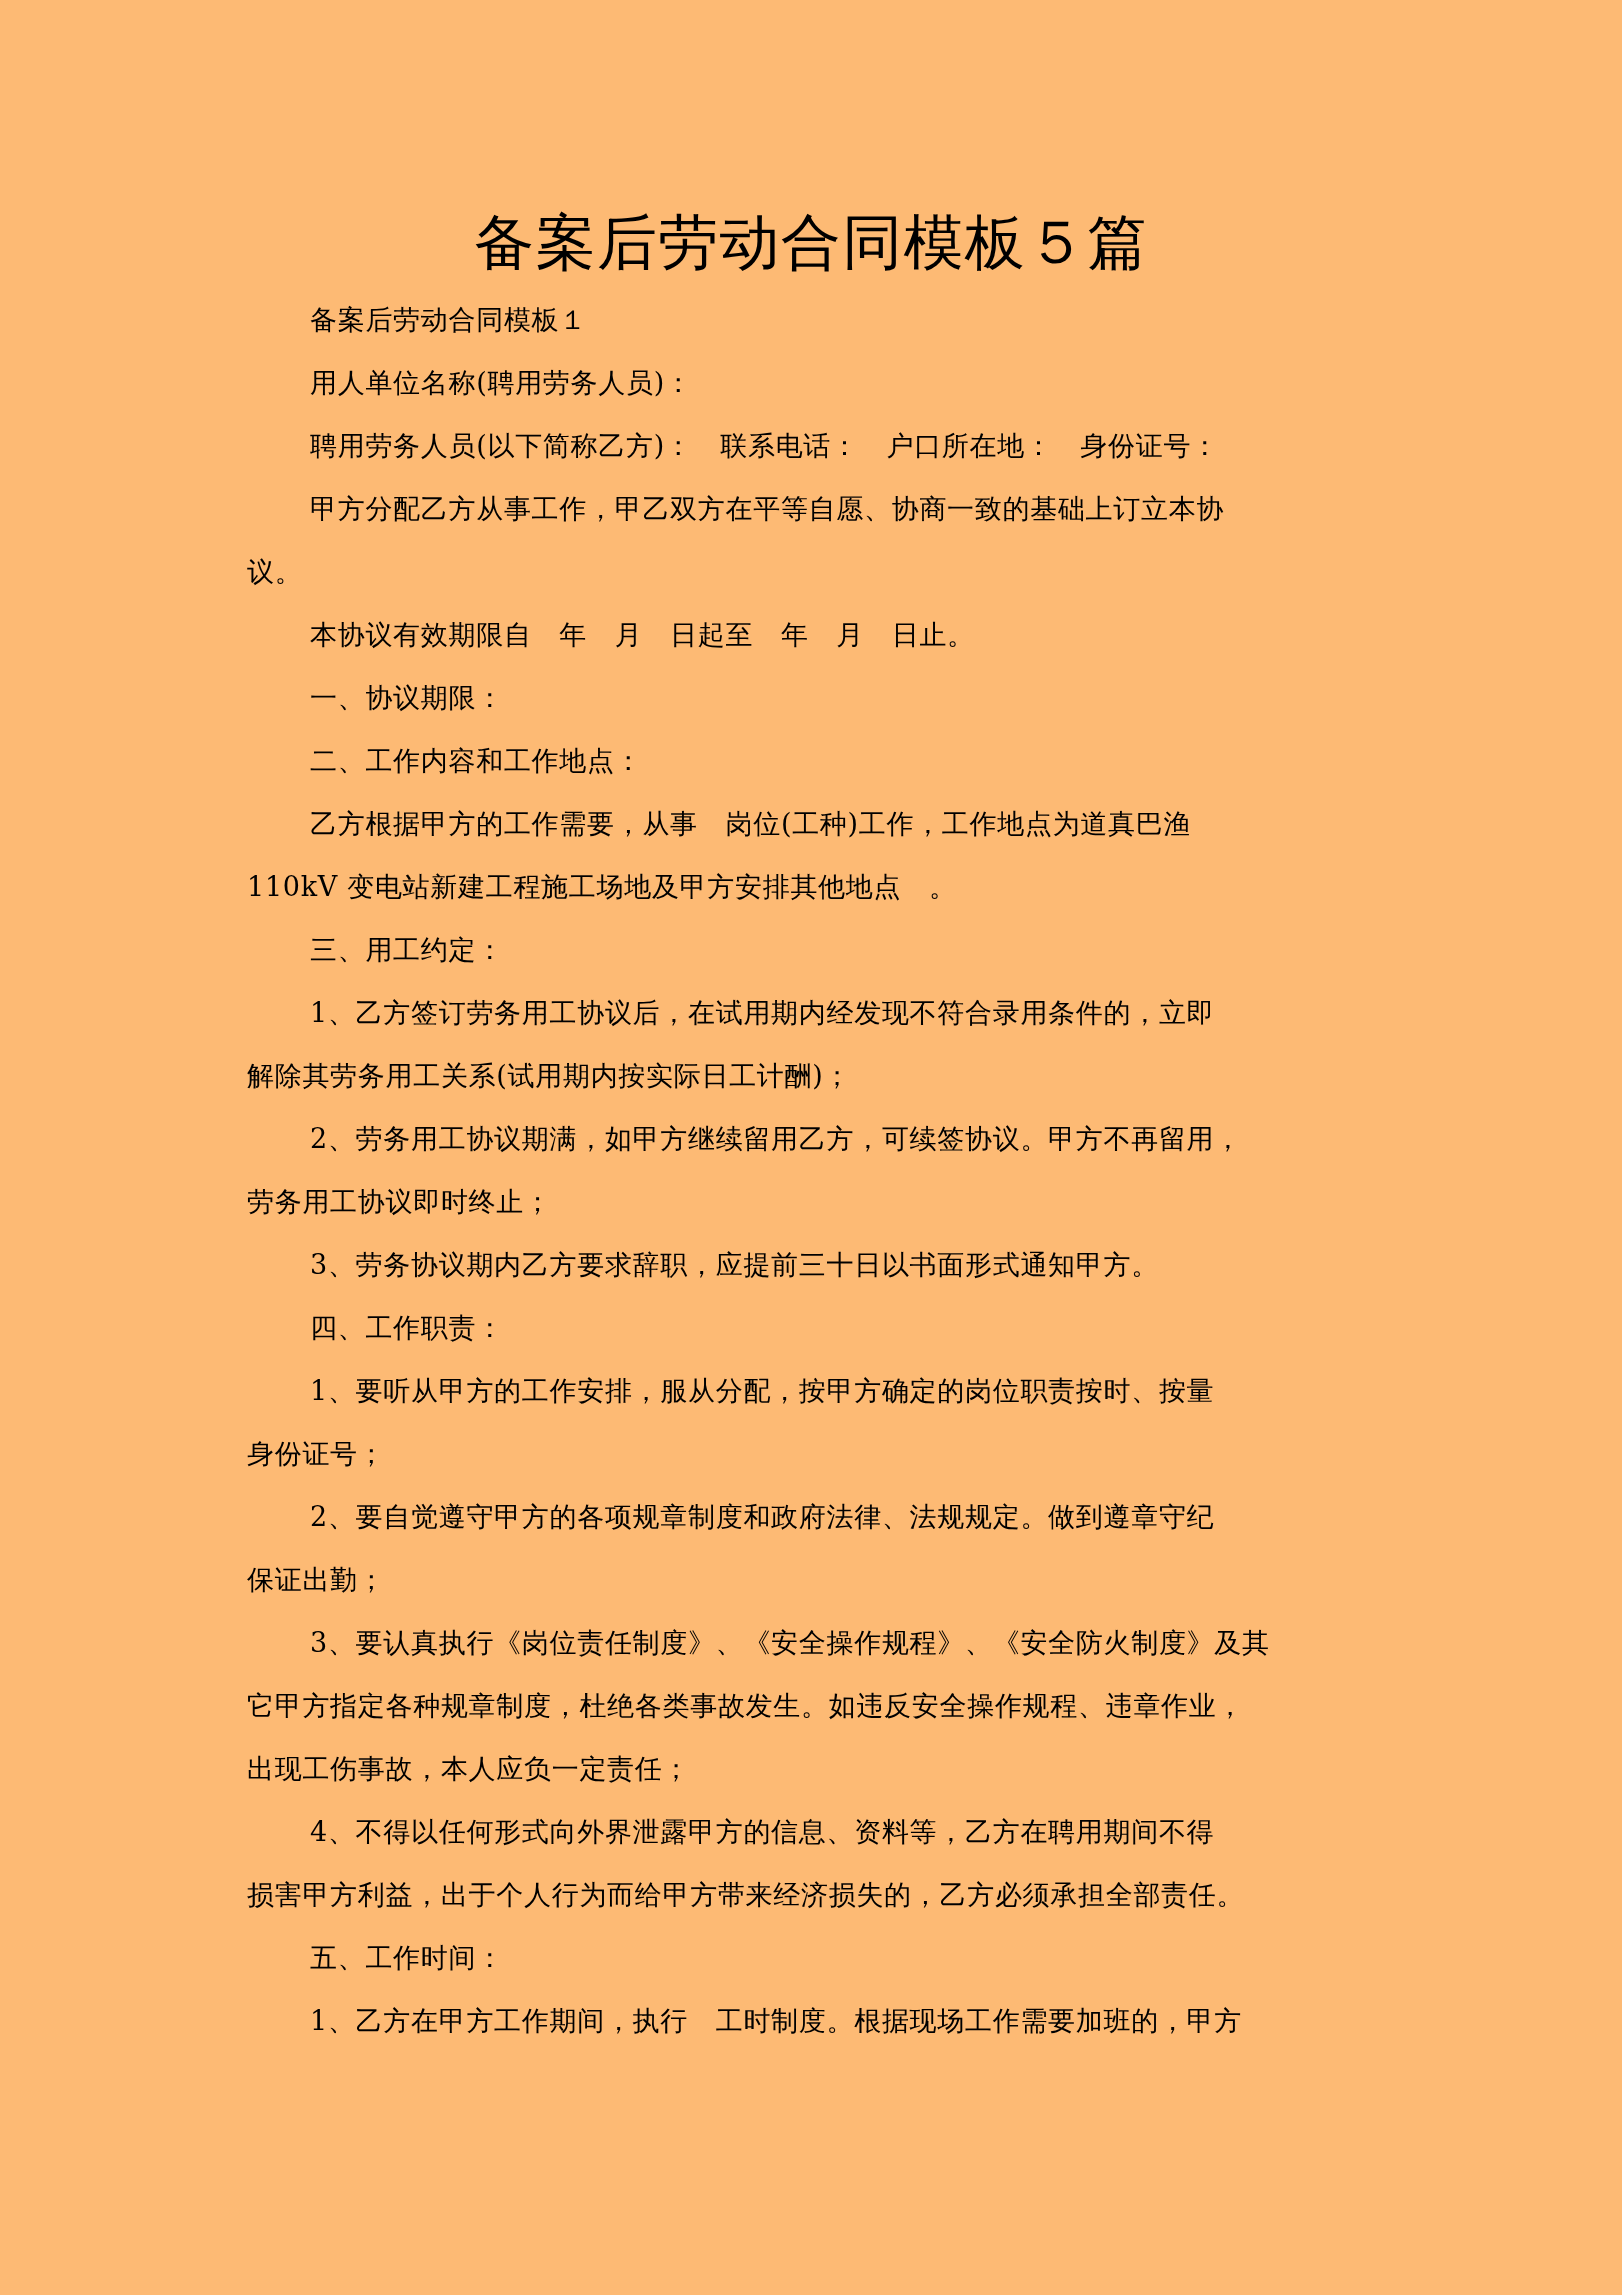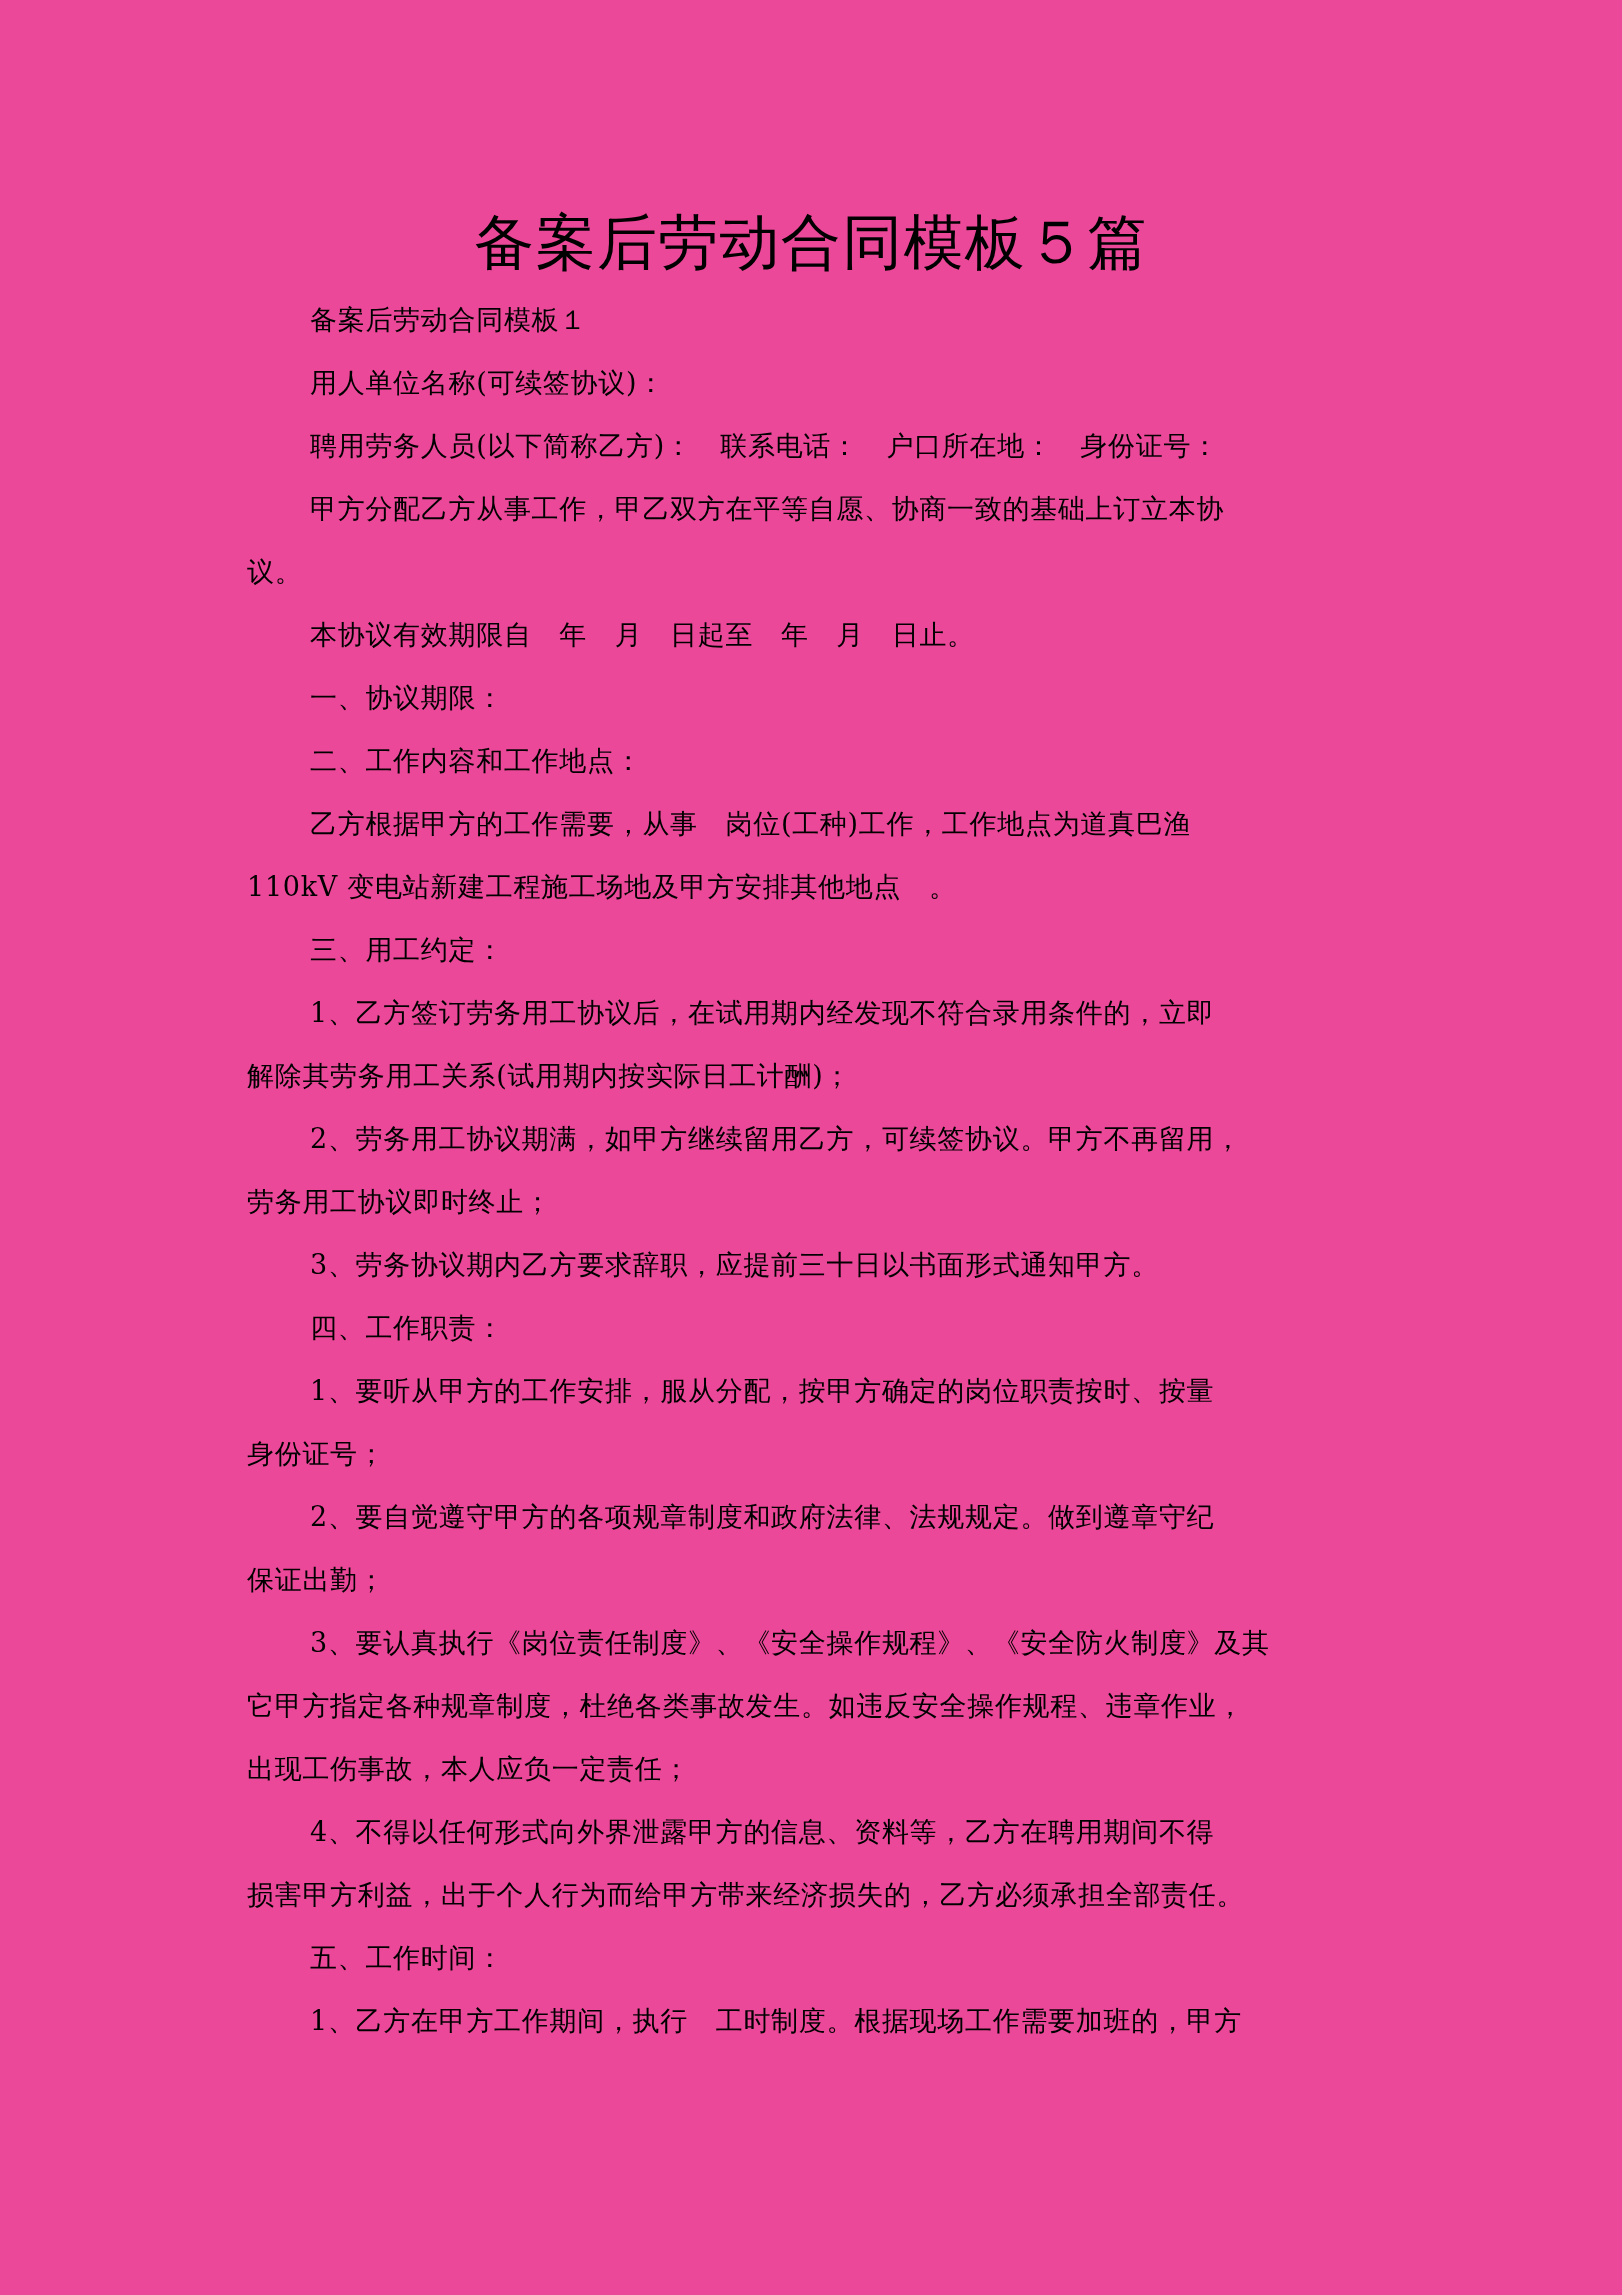--- a/index.html
+++ b/index.html
@@ -14,21 +14,21 @@
       overflow: hidden;
       font-family: "DejaVu Serif", "Liberation Serif", serif;
       color: #000000;
     }
     .page {
       position: absolute;
       left: 0;
       top: 0;
       width: 1623px;
       height: 2295px;
-      background: #ec4899;
+      background: #fdba74;
     }
     .title {
       position: absolute;
       left: 0;
       top: 203px;
       width: 1623px;
       text-align: center;
       font-size: 60px;
       line-height: 79px;
       letter-spacing: 1.3px;
@@ -53,21 +53,21 @@
     }
   </style>
 </head>
 <body>
 
 <div class="page">
   <h1 class="title">备案后劳动合同模板５篇</h1>
 
   <div class="body">
     <span class="line indent">备案后劳动合同模板１</span>
-    <span class="line indent">用人单位名称(可续签协议)：</span>
+    <span class="line indent">用人单位名称(聘用劳务人员)：</span>
     <span class="line indent">聘用劳务人员(以下简称乙方)：　联系电话：　户口所在地：　身份证号：</span>
     <span class="line indent">甲方分配乙方从事工作，甲乙双方在平等自愿、协商一致的基础上订立本协</span>
     <span class="line">议。</span>
     <span class="line indent">本协议有效期限自　年　月　日起至　年　月　日止。</span>
     <span class="line indent">一、协议期限：</span>
     <span class="line indent">二、工作内容和工作地点：</span>
     <span class="line indent">乙方根据甲方的工作需要，从事　岗位(工种)工作，工作地点为道真巴渔</span>
     <span class="line">110kV 变电站新建工程施工场地及甲方安排其他地点　。</span>
     <span class="line indent">三、用工约定：</span>
     <span class="line indent">1、乙方签订劳务用工协议后，在试用期内经发现不符合录用条件的，立即</span>

